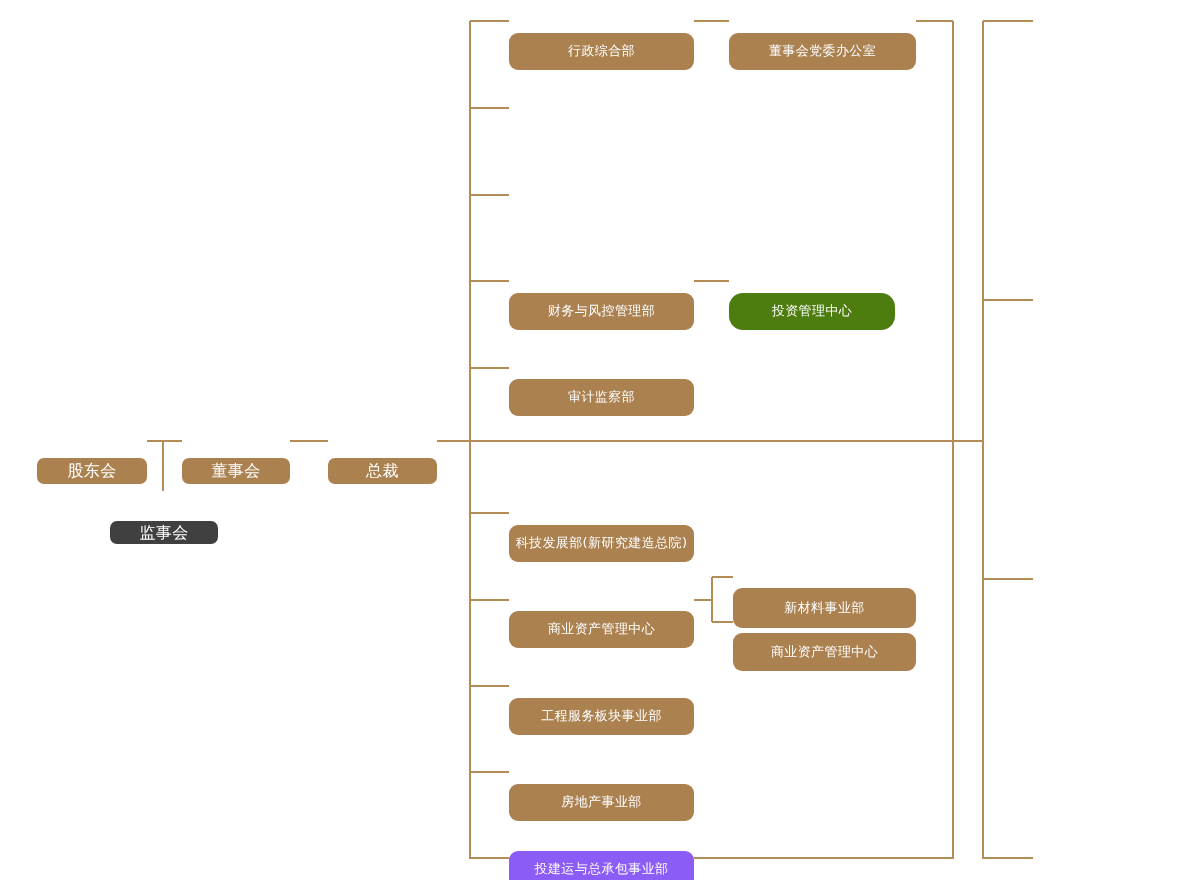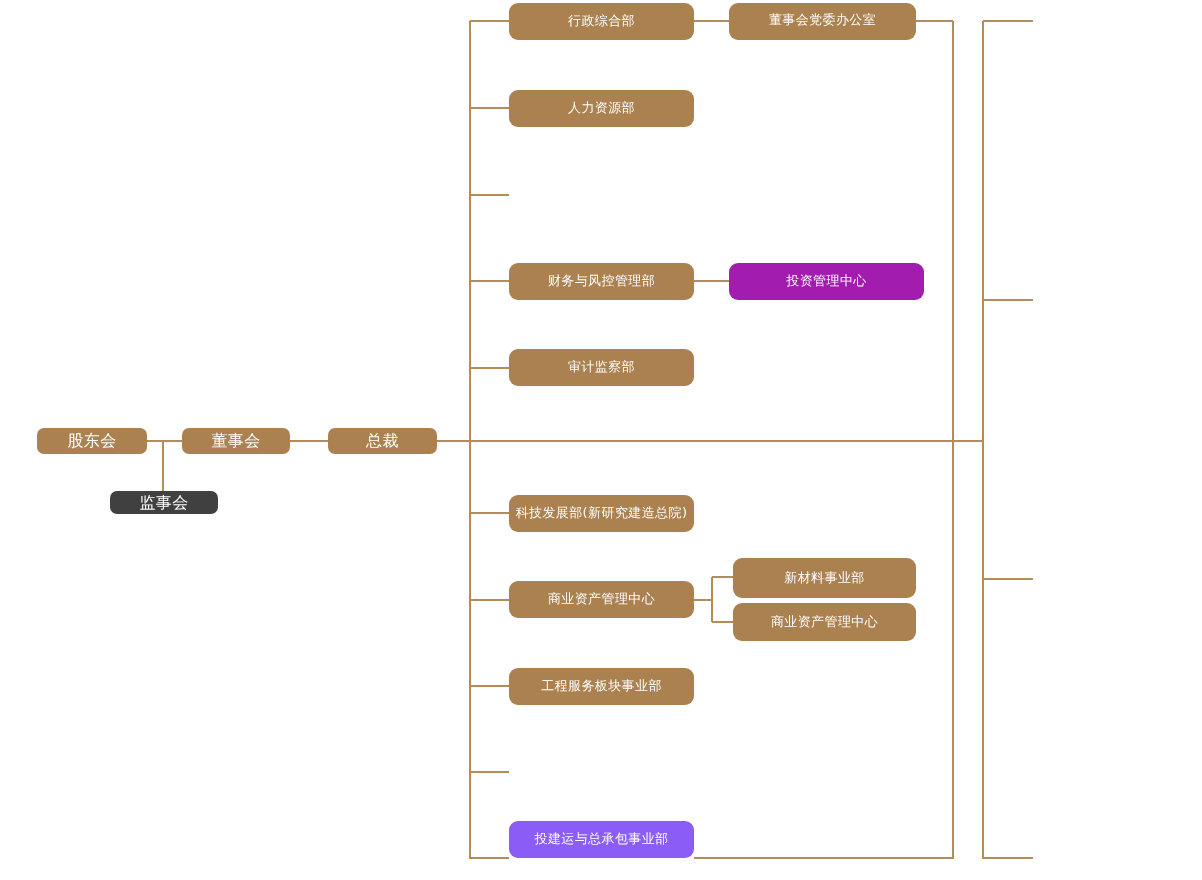--- a/index.html
+++ b/index.html
@@ -23,20 +23,21 @@
     text-align: center;
     color: #ffffff;
     background: #ab8150;
     border-radius: 9px;
     font-size: 13px;
     letter-spacing: 0.4px;
     line-height: 1.1;
     box-sizing: border-box;
     padding: 11px 4px;
     white-space: nowrap;
+    margin-top: 30px;
   }
   .node.small {
     border-radius: 7px;
     font-size: 16px;
   }
   .hline, .vline {
     position: absolute;
     background: #b48c58;
   }
 </style>
@@ -71,24 +72,24 @@
     <div class="vline" style="background: rgb(180, 140, 88); left: 982.25px; top: 21px; width: 1.5px; height: 838px;"></div>
     <div class="hline" style="background: rgb(180, 140, 88); left: 983px; top: 20.25px; width: 50px; height: 1.5px;"></div>
     <div class="hline" style="background: rgb(180, 140, 88); left: 983px; top: 299.25px; width: 50px; height: 1.5px;"></div>
     <div class="hline" style="background: rgb(180, 140, 88); left: 983px; top: 578.25px; width: 50px; height: 1.5px;"></div>
     <div class="hline" style="background: rgb(180, 140, 88); left: 983px; top: 857.25px; width: 50px; height: 1.5px;"></div>
     <div class="node small" style="left: 37px; top: 428px; width: 110px; height: 26px; background: rgb(171, 129, 80); color: rgb(255, 255, 255);">股东会</div>
     <div class="node small" style="left: 182px; top: 428px; width: 108px; height: 26px; background: rgb(171, 129, 80); color: rgb(255, 255, 255);">董事会</div>
     <div class="node small" style="left: 328px; top: 428px; width: 109px; height: 26px; background: rgb(171, 129, 80); color: rgb(255, 255, 255);">总裁</div>
     <div class="node small" style="left: 110px; top: 491px; width: 108px; height: 23px; background: #404040; color: rgb(255, 255, 255);">监事会</div>
     <div class="node" style="left: 509px; top: 3px; width: 185px; height: 37px; background: rgb(171, 129, 80); color: rgb(255, 255, 255);">行政综合部</div>
-    <div class="node" style="left: 729px; top: 3px; width: 187px; height: 37px; background: rgb(171, 129, 80); color: rgb(255, 255, 255); font-family: Liberation Mono, monospace;">董事会党委办公室</div>
-    <div class="node" style="left: 509px; top: 90px; width: 185px; height: 37px; background: rgb(171, 129, 80); color: rgb(255, 255, 255);">人力资源部</div>
+    <div class="node" style="left: 729px; top: 3px; width: 187px; height: 37px; background: rgb(171, 129, 80); color: rgb(255, 255, 255);">董事会党委办公室</div>
     <div class="node" style="left: 509px; top: 263px; width: 185px; height: 37px; background: rgb(171, 129, 80); color: #ffffff;">财务与风控管理部</div>
-    <div class="node" style="left: 729px; top: 263px; width: 195px; height: 37px; background: #a21caf; color: rgb(255, 255, 255);">投资管理中心</div>
+    <div class="node" style="left: 729px; top: 263px; width: 166px; height: 37px; background: #4d7c0f; color: rgb(255, 255, 255); border-radius: 14px;">投资管理中心</div>
     <div class="node" style="left: 509px; top: 349px; width: 185px; height: 37px; background: rgb(171, 129, 80); color: rgb(255, 255, 255);">审计监察部</div>
     <div class="node" style="left: 509px; top: 495px; width: 185px; height: 37px; background: rgb(171, 129, 80); color: rgb(255, 255, 255);">科技发展部(新研究建造总院)</div>
     <div class="node" style="left: 509px; top: 581px; width: 185px; height: 37px; background: rgb(171, 129, 80); color: rgb(255, 255, 255);">商业资产管理中心</div>
     <div class="node" style="left: 733px; top: 558px; width: 183px; height: 40px; background: rgb(171, 129, 80); color: rgb(255, 255, 255);">新材料事业部</div>
     <div class="node" style="left: 733px; top: 603px; width: 183px; height: 38px; background: rgb(171, 129, 80); color: rgb(255, 255, 255);">商业资产管理中心</div>
     <div class="node" style="left: 509px; top: 668px; width: 185px; height: 37px; background: rgb(171, 129, 80); color: rgb(255, 255, 255);">工程服务板块事业部</div>
+    <div class="node" style="left: 509px; top: 754px; width: 185px; height: 37px; background: rgb(171, 129, 80); color: rgb(255, 255, 255);">房地产事业部</div>
     <div class="node" style="left: 509px; top: 821px; width: 185px; height: 37px; background: #8b5cf6; color: rgb(255, 255, 255);">投建运与总承包事业部</div>
   </div>
 
 </body></html>

